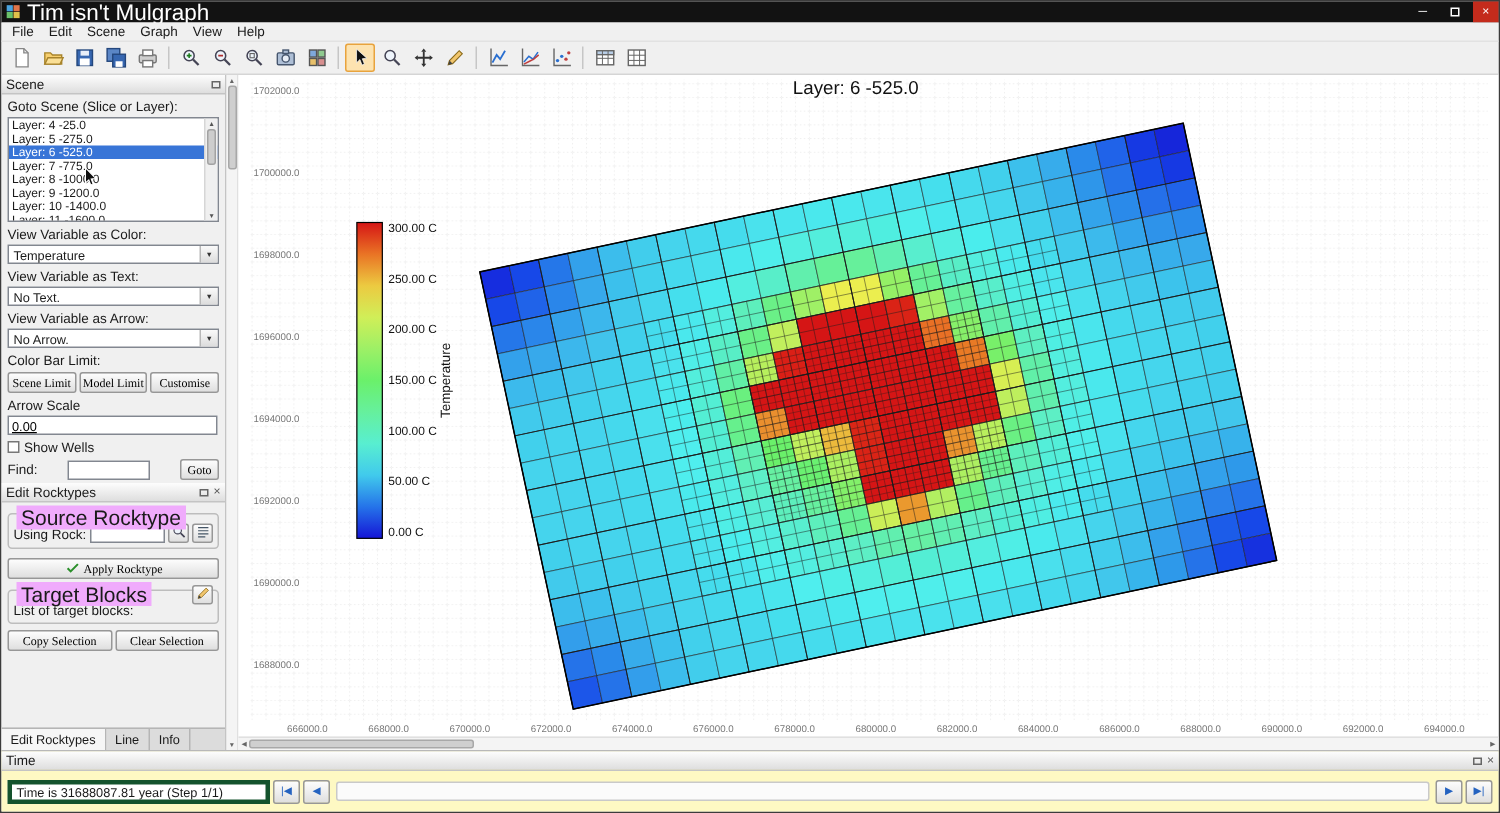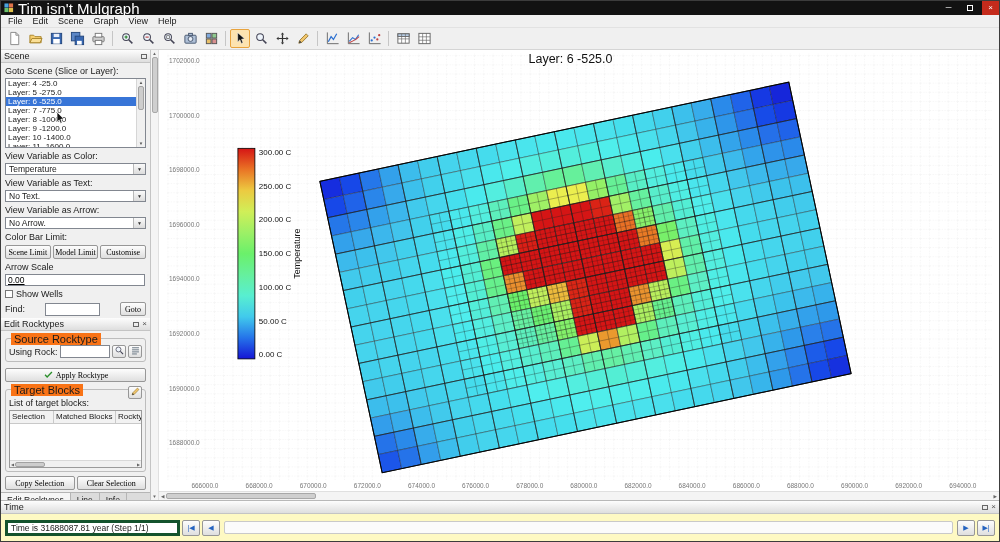--- a/index.html
+++ b/index.html
@@ -41,21 +41,21 @@
 .combo .arrow{margin-left:auto;width:12px;align-self:stretch;background:linear-gradient(#fafafa,#dcdcdc);border-left:1px solid #b8b8b8;display:flex;align-items:center;justify-content:center;font-size:5px;color:#333}
 .btn{background:linear-gradient(#fdfdfd,#dfdfdf);border:1px solid #979797;border-radius:2px;font-size:8px;font-family:Liberation Serif, serif;display:inline-flex;align-items:center;justify-content:center;gap:2px;height:14px;padding:0 4px;white-space:nowrap;overflow:hidden}
 .btn-row{display:flex;gap:2px;margin:2px 4px 0}
 .btn-row .btn{flex:1;min-width:0}
 .input{background:#fff;border:1px solid #828790;height:13px;font-size:8.5px;font-family:inherit;padding:0 2px}
 .wells-row{display:flex;align-items:center;gap:3px;margin:3px 4px 0}
 .cb{width:8px;height:8px;background:#fff;border:1px solid #777;display:inline-block;flex:none}
 .find-row{display:flex;align-items:center;gap:20px;margin:3px 4px 2px}
 .find-row .input{flex:1;min-width:0}
 .groupbox{border:1px solid #bdbdbd;border-radius:3px;margin:7px 4px 2px;padding:6px 3px 3px;position:relative}
-.gb-legend{position:absolute;top:-6px;left:5px;background:#f97316;padding:0 3px;font-size:11px}
+.gb-legend{position:absolute;top:-6px;left:5px;background:#f0abfc;padding:0 3px;font-size:14px}
 .rock-row{display:flex;align-items:center;gap:2px}
 .rock-row .input{flex:1;min-width:0}
 .icon-btn{width:14px;height:13px;flex:none;background:linear-gradient(#fdfdfd,#dfdfdf);border:1px solid #979797;border-radius:2px;display:inline-flex;align-items:center;justify-content:center;padding:0}
 .apply-row{display:flex;justify-content:center;margin:4px 4px 0}
 .apply-row .btn{width:100%}
 .pick-btn{position:absolute;top:-4px;right:3px}
 .tt{margin-top:2px;border:1px solid #9a9a9a;background:#fff;height:58px;display:flex;flex-direction:column;overflow:hidden}
 .tt-head{display:flex;flex:none;height:13px;background:#f2f2f2;border-bottom:1px solid #c9c9c9}
 .tt-th{border-right:1px solid #c9c9c9;padding:1px 2px;font-size:8px;white-space:nowrap;overflow:hidden;flex:none}
 .tt-body{flex:1;background:#fff}
@@ -353,34 +353,20 @@
 
       <div class="groupbox">
         <span class="gb-legend">Target Blocks</span>
         <span class="icon-btn pick-btn">
             <span><svg width="11" height="11" viewBox="0 0 16 16">
                 <path d="M3 13l.9-3L10.8 3l2.2 2.2-6.9 7L3 13z" fill="#f2c66d" stroke="#8a6a1a" stroke-width="0.8"></path>
                 <path d="M3 13l.9-3 1.2 1.2 1 1z" fill="#444"></path>
               </svg></span>
           </span>
         <div style="margin-top:2px">List of target blocks:</div>
-        <div class="tt">
-          <div class="tt-head" id="tt-head">
-              <div class="tt-th" style="width:44px">Selection</div>
-              <div class="tt-th" style="width:62px">Matched Blocks</div>
-              <div class="tt-th" style="width:40px">Rockty</div>
-            </div>
-          <div class="tt-body"></div>
-          <div class="tt-hscroll">
-              <span>◀</span>
-              <span class="tt-hthumb"></span>
-              <span class="hs-fill"></span>
-              <span>▶</span>
-            </div>
-        </div>
       </div>
 
       <div class="btn-row" style="margin-bottom:2px">
         <button class="btn">Copy Selection</button>
         <button class="btn">Clear Selection</button>
       </div>
 
       <div class="panel-tabs" id="panel-tabs">
           <span class="ptab active">Edit Rocktypes</span>
           <span class="ptab">Line</span>

